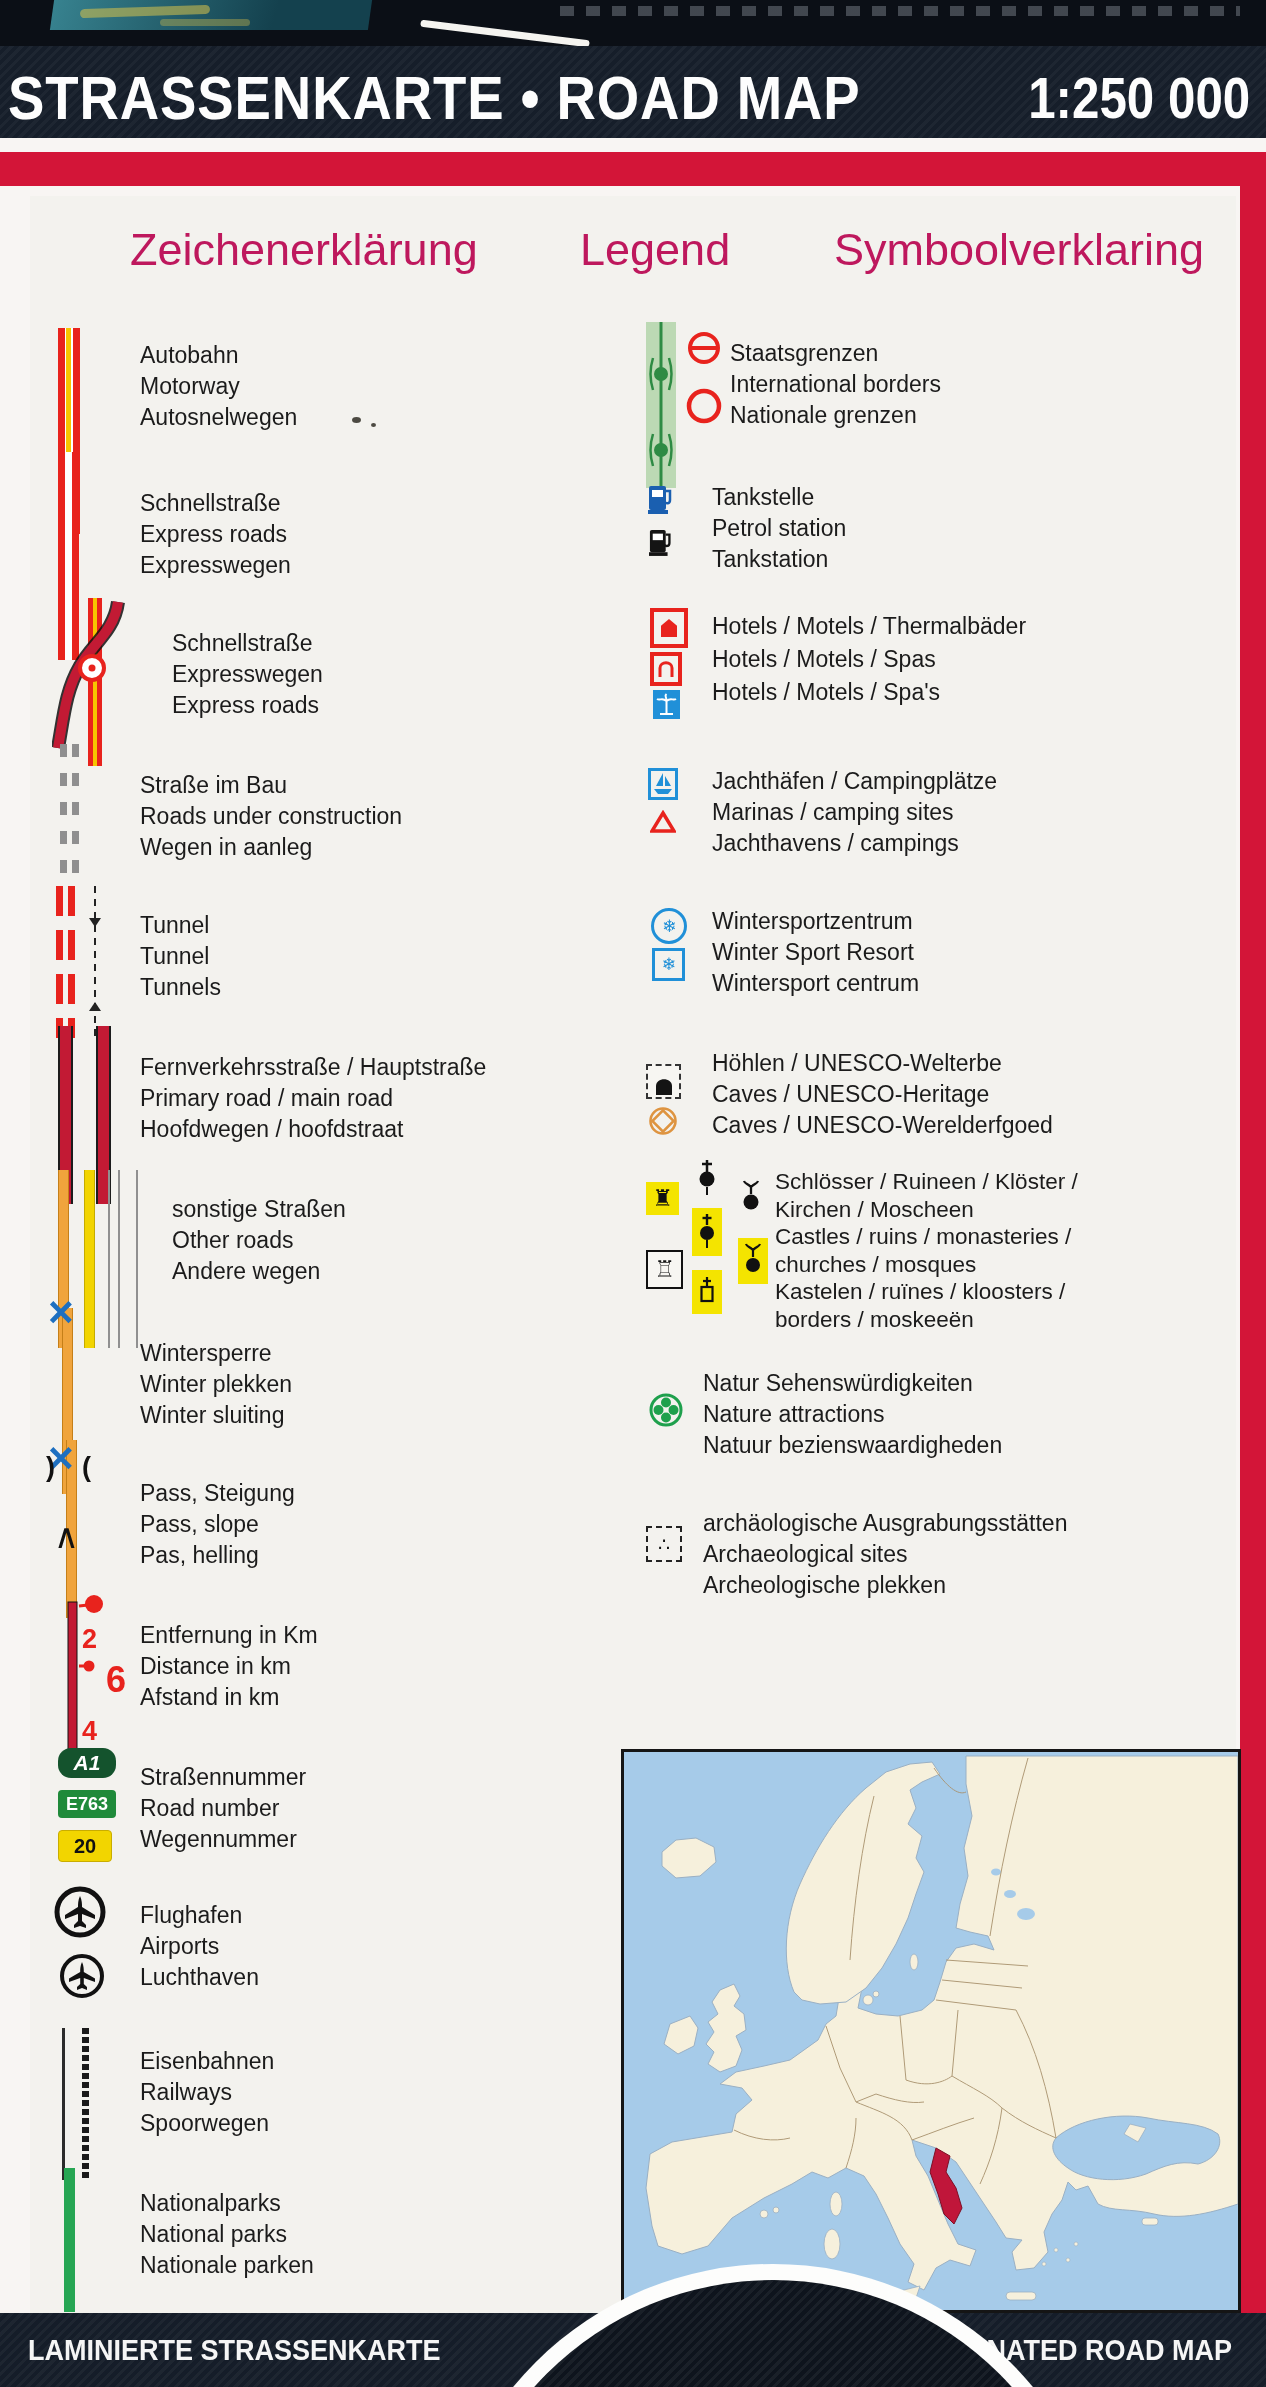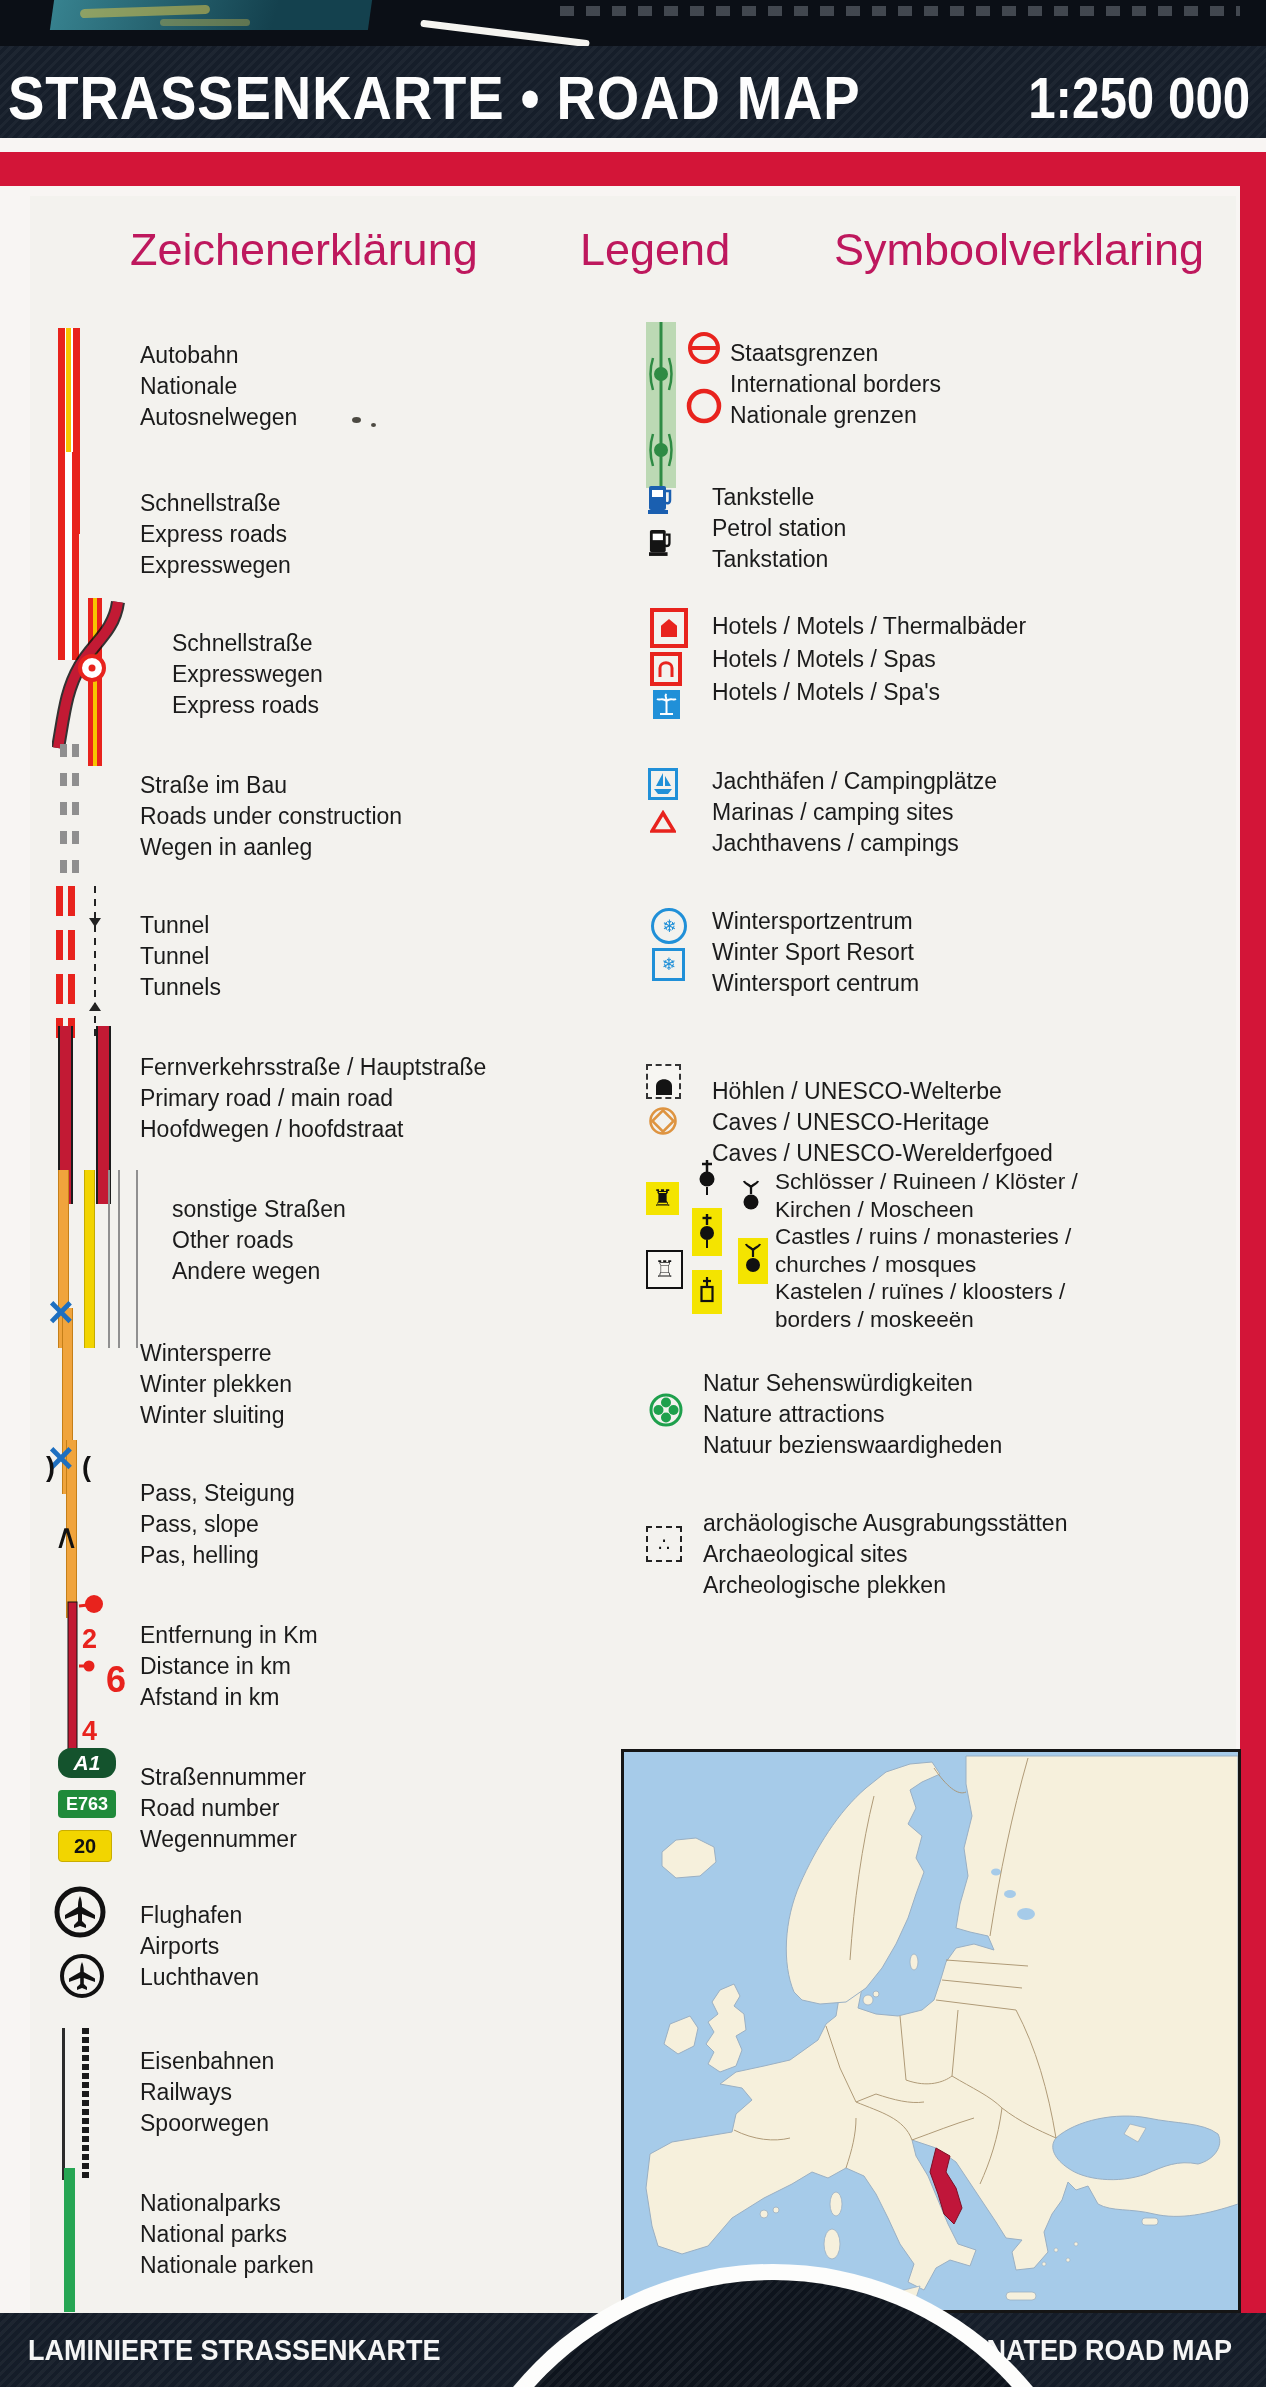--- a/index.html
+++ b/index.html
@@ -116,21 +116,21 @@
       <span>NL</span>
     </div>
   <div class="lh-label" style="left:834px;">Symboolverklaring</div>
 
   <div class="speck" style="left:352px;top:417px;width:9px;height:6px;"></div>
   <div class="speck" style="left:371px;top:423px;width:5px;height:4px;"></div>
 
   <div class="sym sym-motorway" style="left:58px;top:328px;"></div>
   <div class="t3" style="left:140px;top:340px;">
     <div>Autobahn</div>
-    <div>Nationale</div>
+    <div>Motorway</div>
     <div>Autosnelwegen</div>
   </div>
 
   <div class="sym sym-express" style="left:58px;top:452px;"></div>
   <div class="t3" style="left:140px;top:488px;">
     <div>Schnellstraße</div>
     <div>Express roads</div>
     <div>Expresswegen</div>
   </div>
 
@@ -352,21 +352,21 @@
 
   <div class="sym cavesq" style="left:646px;top:1064px;">
     <svg width="28" height="26" viewBox="0 0 28 26">
       <path d="M6,24 V15 C6,6 22,6 22,15 V24 Z" fill="#141414"></path>
     </svg>
   </div>
   <svg class="sym" style="left:648px;top:1106px;" width="30" height="30" viewBox="0 0 30 30">
     <circle cx="15" cy="15" r="12.5" stroke="#de9440" stroke-width="2.6" fill="none"></circle>
     <rect x="7.5" y="7.5" width="15" height="15" transform="rotate(45 15 15)" stroke="#de9440" stroke-width="2.6" fill="none"></rect>
   </svg>
-  <div class="t3" style="left:712px;top:1048px;margin-top:28px;">
+  <div class="t3" style="left:712px;top:1048px;">
     <div>Höhlen / UNESCO-Welterbe</div>
     <div>Caves / UNESCO-Heritage</div>
     <div>Caves / UNESCO-Werelderfgoed</div>
   </div>
 
   <div class="sym" style="left:646px;top:1158px;width:130px;height:160px;">
     <div class="ycastle" style="left:0;top:24px;width:33px;height:33px;">
         <span class="rook">♜</span>
       </div>
     <div class="ycastle" style="left:0;top:92px;width:33px;height:35px;background:#f7f6f2;border:2.5px solid #111;">

